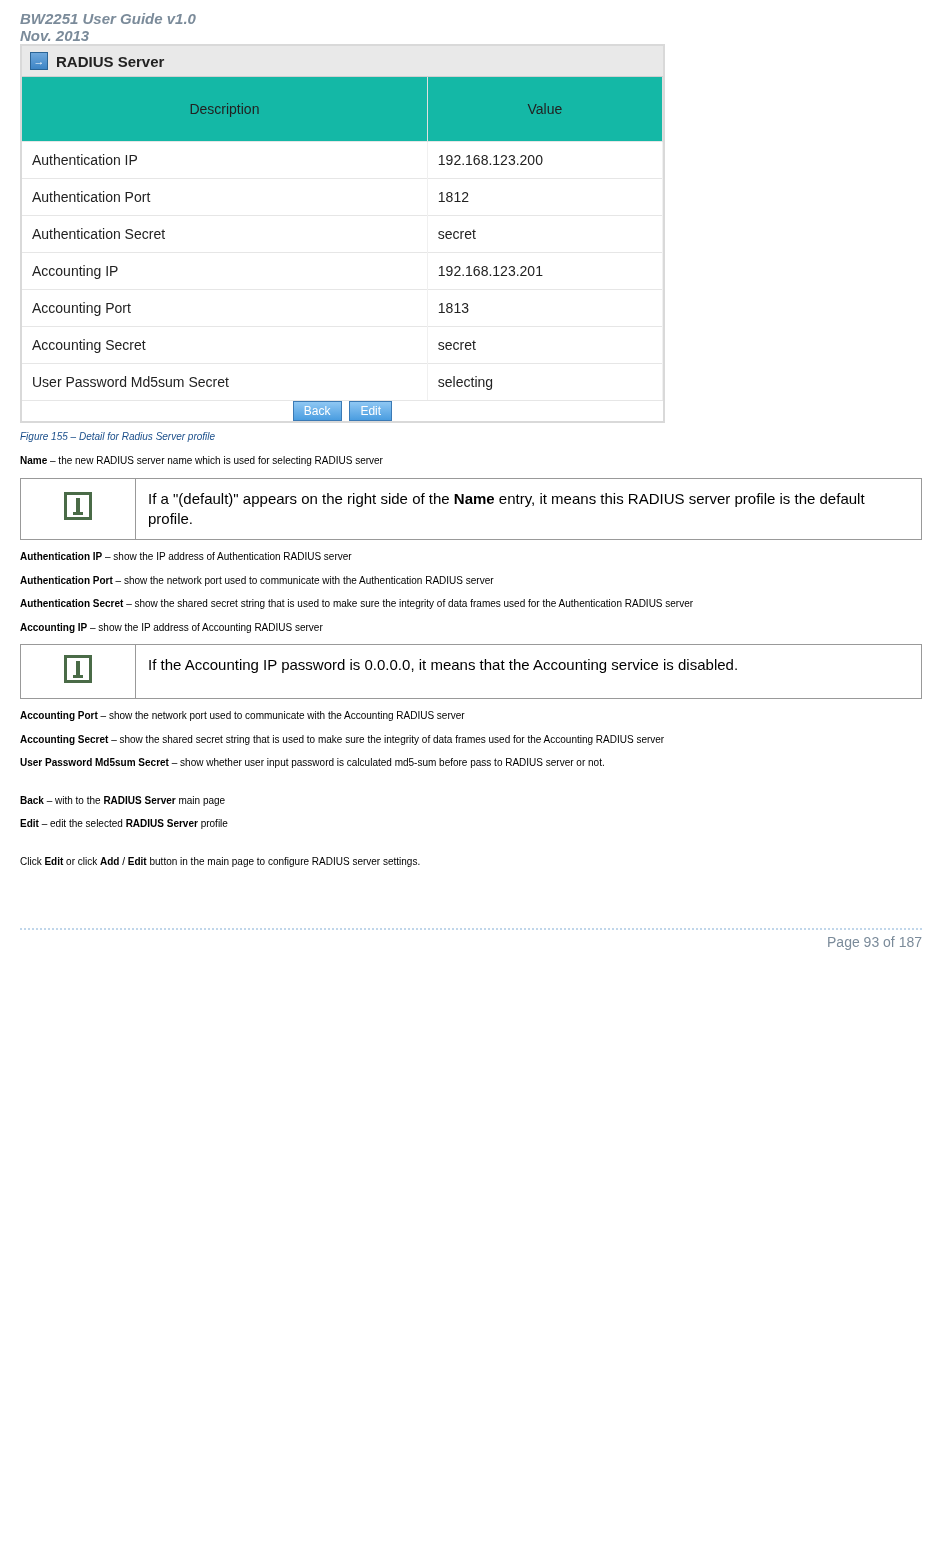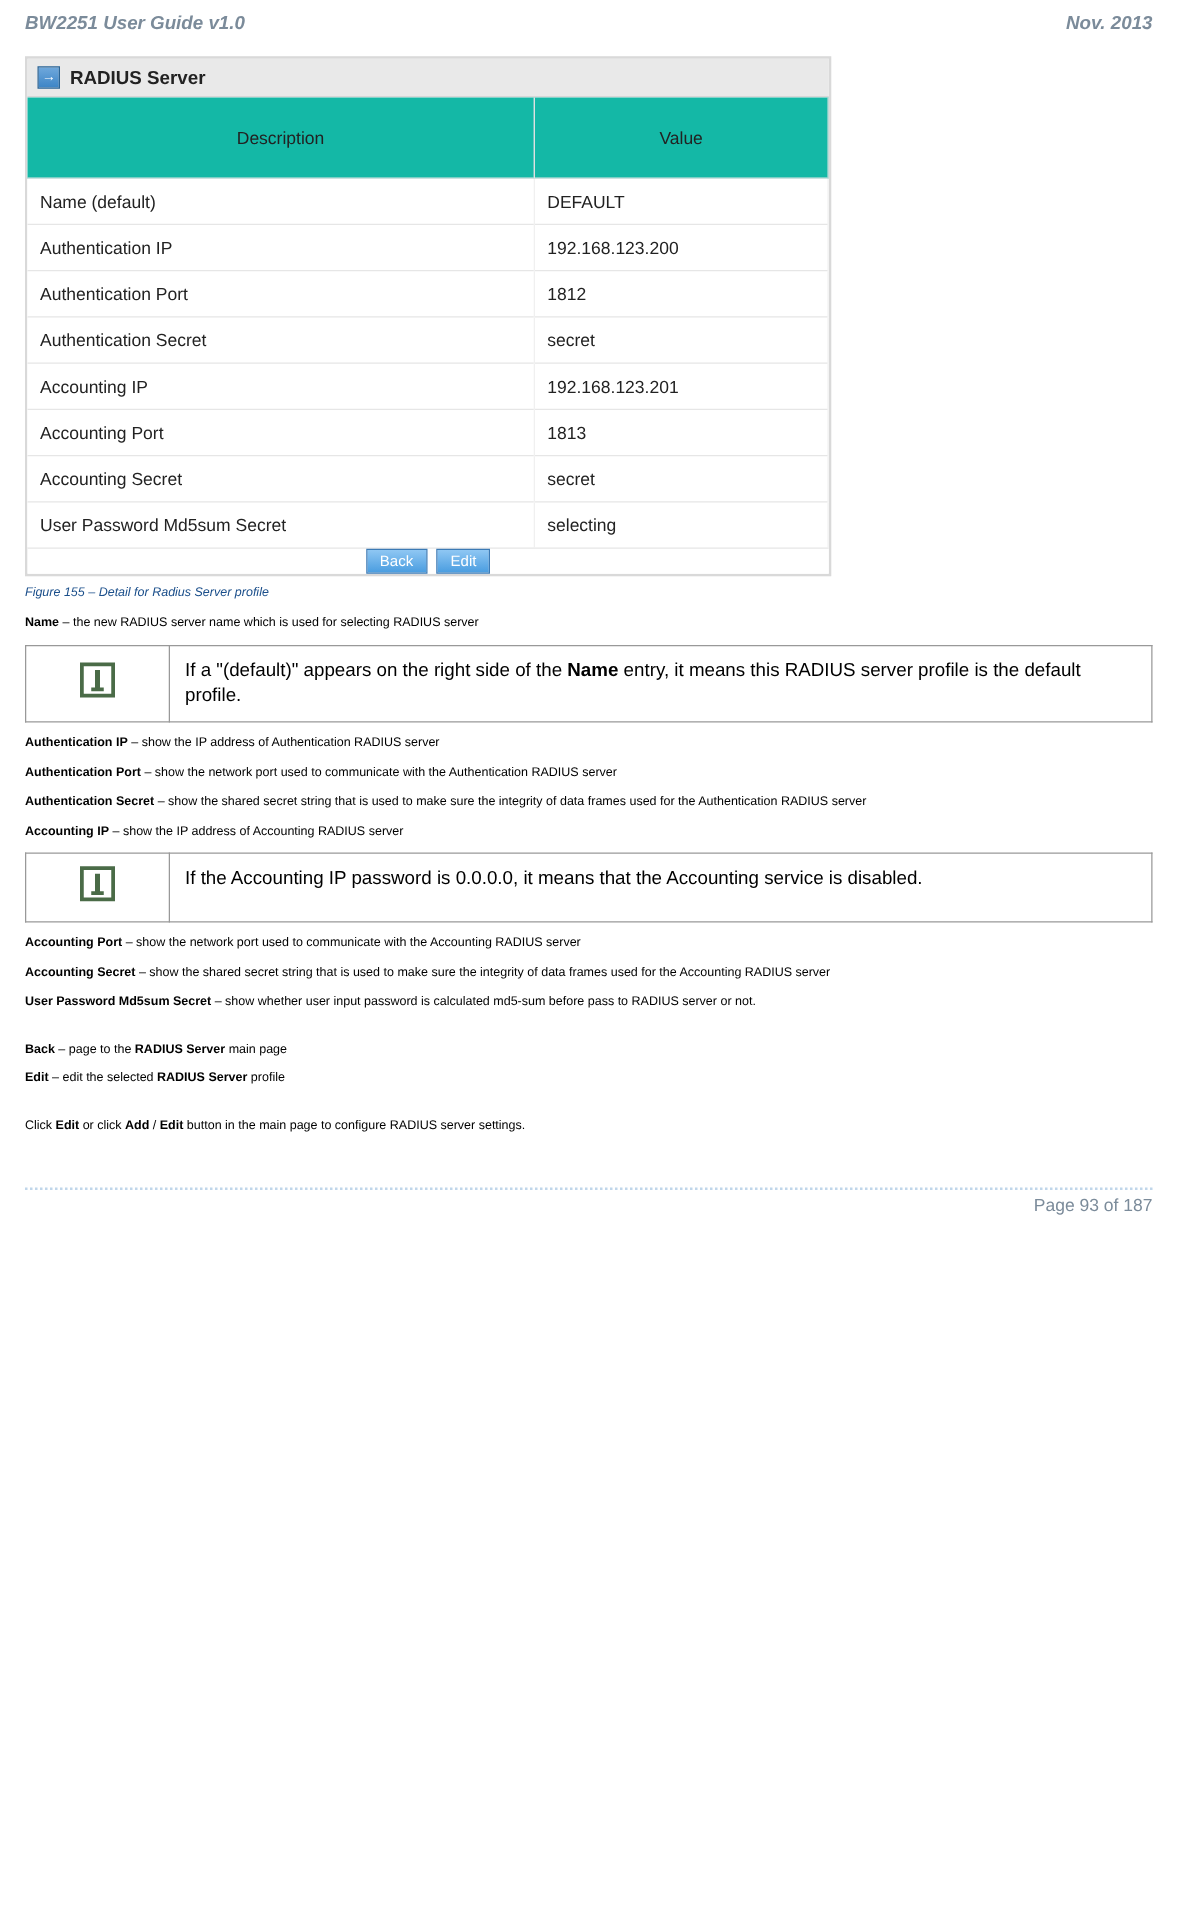--- a/index.html
+++ b/index.html
@@ -15,21 +15,21 @@
       padding: 10px 20px;
       color: #000;
     }
     .header-row {
       display: flex;
       justify-content: space-between;
       color: #7b8b9a;
       font-style: italic;
       font-weight: bold;
       font-size: 15px;
-      margin-bottom: 18px;
+      flex-direction: column;
     }
     .radius-panel {
       width: 645px;
       border: 2px solid #d9d9d9;
       margin-bottom: 8px;
       background: #f7f7f7;
     }
     .panel-header {
       display: flex;
       align-items: center;
@@ -149,21 +149,21 @@
       width: 10px;
       height: 3px;
       background: #4a6b47;
       transform: translateX(-50%);
     }
     .spacer {
       height: 14px;
     }
     .footer-dots {
       border-top: 2px dotted #c0d6ea;
-      margin-top: 43px;
+      margin-top: 60px;
       padding-top: 4px;
       text-align: right;
       color: #7b8b9a;
       font-size: 14px;
     }
   </style>
 </head>
 <body>
 
 <div class="header-row">
@@ -176,24 +176,20 @@
     <span class="arrow-icon">→</span>
     <span class="panel-title">RADIUS Server</span>
   </div>
   <table class="radius-table">
     <tbody>
         <tr>
       <th>Description</th>
       <th>Value</th>
     </tr>
     <tr>
-          <td>Name   (default)</td>
-          <td>DEFAULT</td>
-        </tr>
-    <tr>
           <td>Authentication IP</td>
           <td>192.168.123.200</td>
         </tr>
     <tr>
           <td>Authentication Port</td>
           <td>1812</td>
         </tr>
     <tr>
           <td>Authentication Secret</td>
           <td>secret</td>
@@ -248,21 +244,21 @@
   </tr>
 </tbody>
   </table>
 
 <p class="body-p"><b>Accounting Port</b><span> – show the network port used to communicate with the Accounting RADIUS server</span></p>
 <p class="body-p"><b>Accounting Secret</b><span> – show the shared secret string that is used to make sure the integrity of data frames used for the Accounting RADIUS server</span></p>
 <p class="body-p"><b>User Password Md5sum Secret</b><span> – show whether user input password is calculated md5-sum before pass to RADIUS server or not.</span></p>
 
 <div class="spacer"></div>
 
-<p class="body-p"><b>Back</b><span> – page to the </span><b>RADIUS Server</b><span> main page</span></p>
+<p class="body-p"><b>Back</b><span> – with to the </span><b>RADIUS Server</b><span> main page</span></p>
 <p class="body-p"><b>Edit</b><span> – edit the selected </span><b>RADIUS Server</b><span> profile</span></p>
 
 <div class="spacer"></div>
 
 <p class="body-p"><span>Click </span><b>Edit</b><span> or click </span><b>Add</b><span> / </span><b>Edit</b><span> button in the main page to configure RADIUS server settings.</span></p>
 
 <div class="footer-dots">
   <span>Page 93 of 187</span>
 </div>
 

